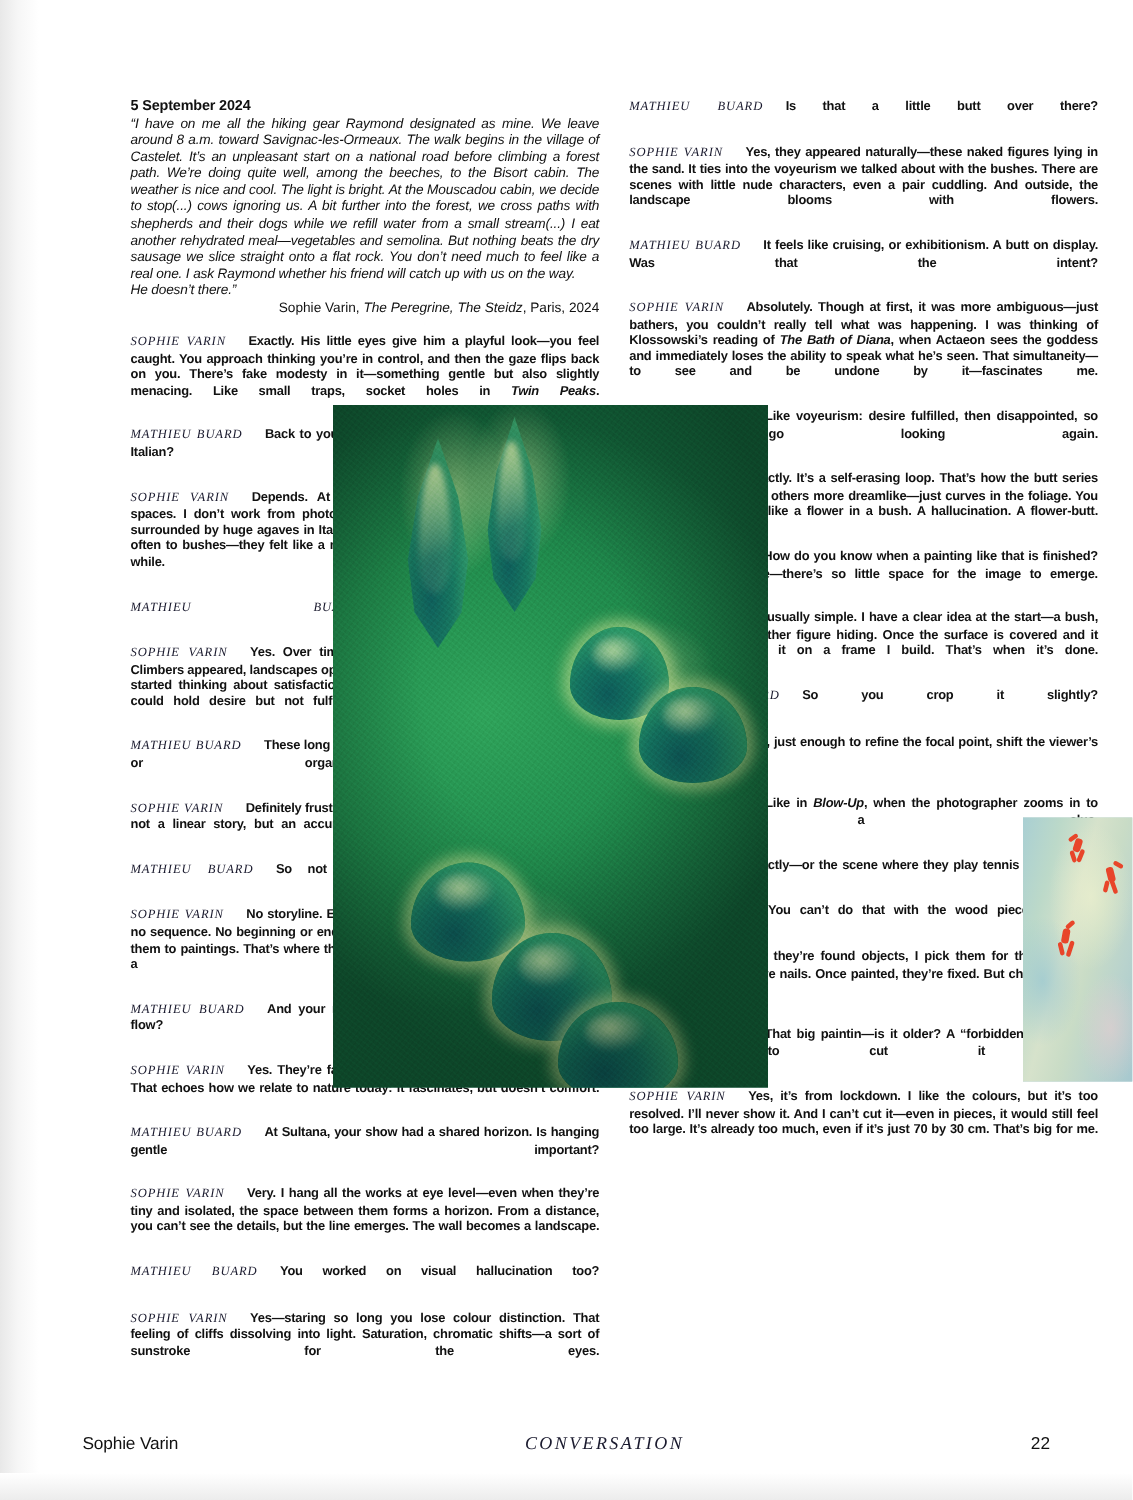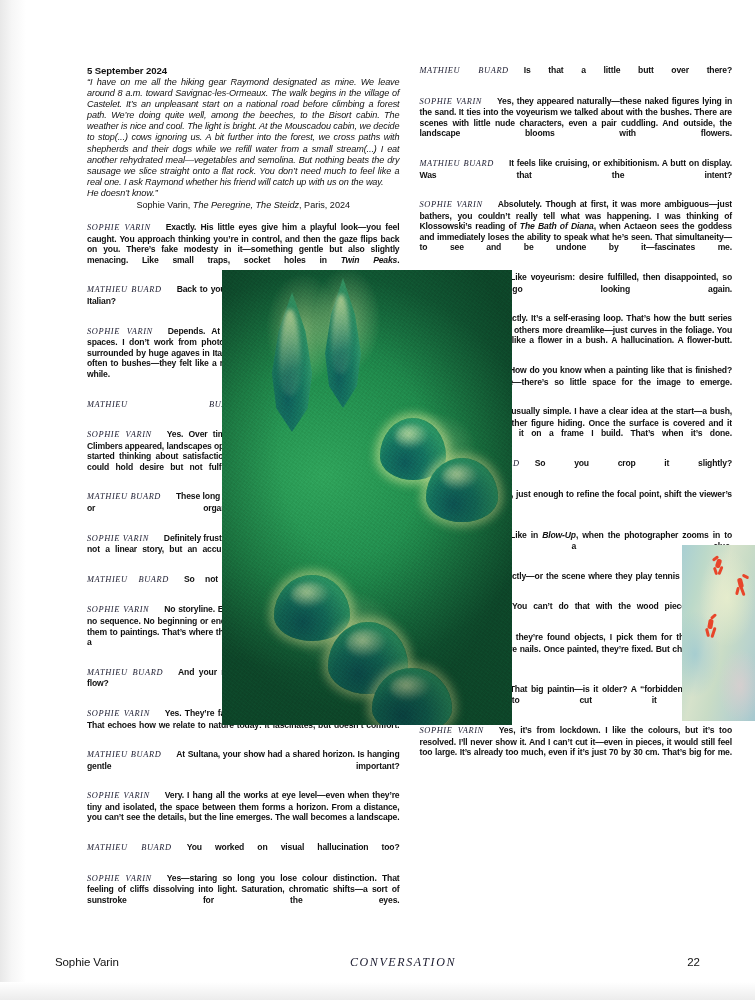--- a/index.html
+++ b/index.html
@@ -57,21 +57,21 @@
     font-size:9.1px;
     line-height:11.1px;
     text-align:justify;
     margin:0;
     letter-spacing:-0.1px;
   }
   .credit{
     font-size:9.1px;
     line-height:12px;
     margin:0 0 11px 0;
-    text-align:center;
+    text-align:right;
   }
   .credit i{font-style:italic;}
 
   .qa{margin:0 0 8.4px 0;}
   .qa p{margin:0;}
 
   .spk{
     font-family:"Liberation Serif", serif;
     font-style:italic;
     font-weight:normal;
@@ -179,21 +179,21 @@
 <div class="sheet">
 
   <div class="page-shadow-left"></div>
   <div class="page-shadow-bottom"></div>
 
   <div class="content">
     <div class="cols">
 
       <div class="date">5 September 2024</div>
       <div class="epigraph">“I have on me all the hiking gear Raymond designated as mine. We leave around 8 a.m. toward Savignac-les-Ormeaux. The walk begins in the village of Castelet. It’s an unpleasant start on a national road before climbing a forest path. We’re doing quite well, among the beeches, to the Bisort cabin. The weather is nice and cool. The light is bright. At the Mouscadou cabin, we decide to stop(...) cows ignoring us. A bit further into the forest, we cross paths with shepherds and their dogs while we refill water from a small stream(...) I eat another rehydrated meal—vegetables and semolina. But nothing beats the dry sausage we slice straight onto a flat rock. You don’t need much to feel like a real one. I ask Raymond whether his friend will catch up with us on the way.</div>
-      <div class="epigraph nohy">He doesn’t know.”</div>
+      <div class="epigraph nohy">He doesn’t there.”</div>
       <div class="credit">
         <span>Sophie Varin, </span><i>The Peregrine, The Steidz</i><span>, Paris, 2024</span>
       </div>
 
       <div id="dialogue-mount">
           <div class="qa">
             <p class="center-last"><span class="spk">Sophie Varin</span><span class="body-t">Exactly. His little eyes give him a playful look—you feel caught. You approach thinking you’re in control, and then the gaze flips back on you. There’s fake modesty in it—something gentle but also slightly menacing. Like small traps, socket holes in </span><i class="body-t">Twin Peaks</i><span class="body-t">.</span></p>
           </div>
           <div class="qa">
             <p class="center-last"><span class="spk">Mathieu Buard</span><span class="body-t">Back to your terrains and gardens—English, Japanese, Italian?</span></p>

